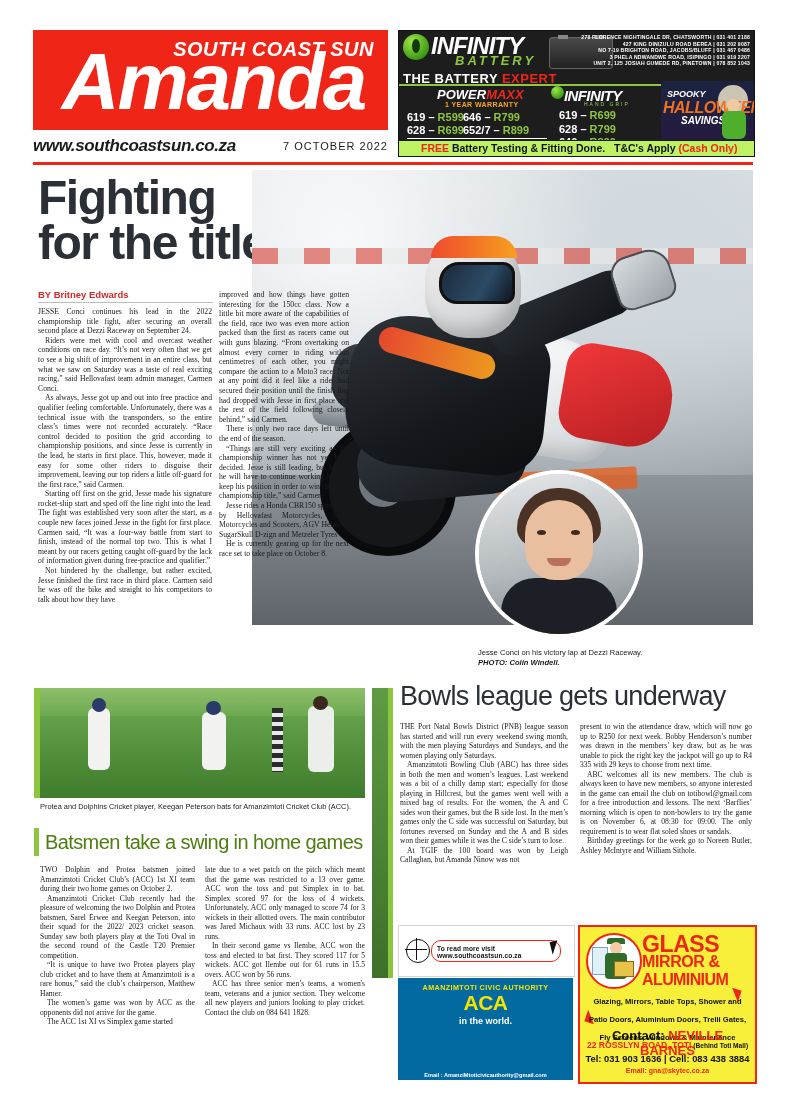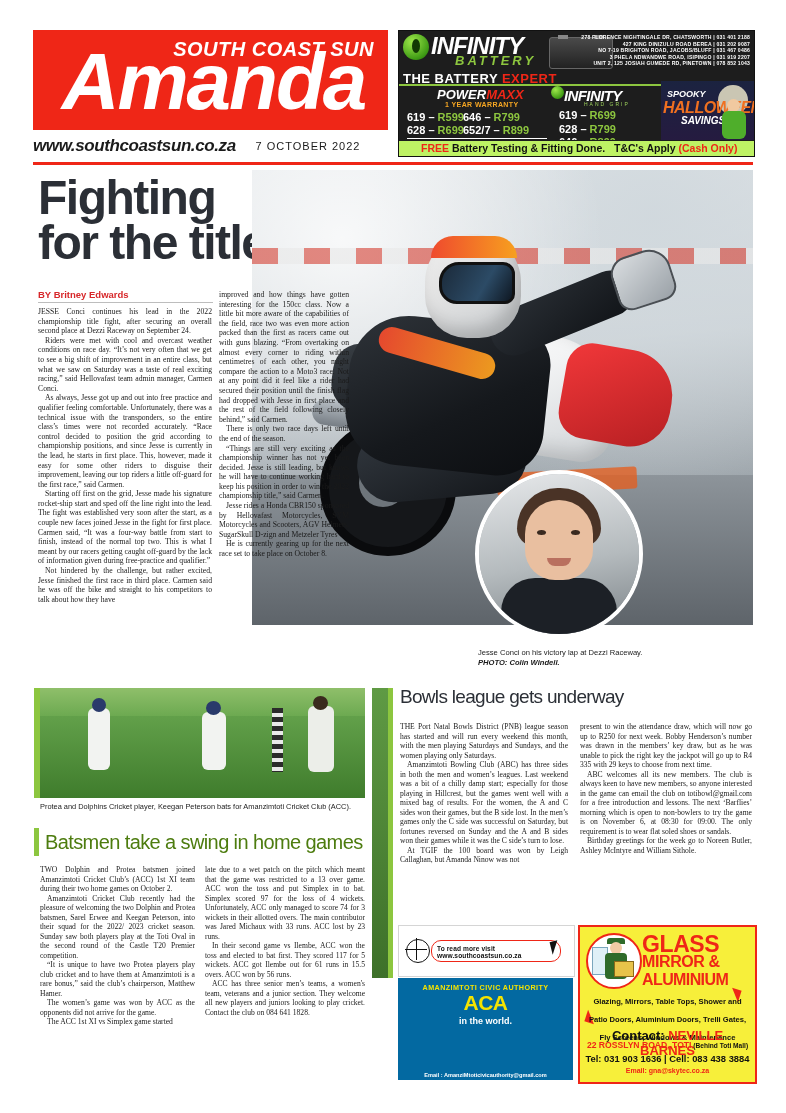--- a/index.html
+++ b/index.html
@@ -20,21 +20,21 @@
     position:absolute;left:6px;top:12px;width:349px;text-align:center;
     font-family:"Liberation Sans",sans-serif;font-weight:bold;font-style:italic;
     font-size:80px;line-height:80px;color:#ffffff;letter-spacing:-2px;
   }
   .mh-url{
     position:absolute;left:33px;top:136px;
     font-family:"Liberation Sans",sans-serif;font-weight:bold;font-style:italic;
     font-size:17px;color:#1b1b1b;letter-spacing:-.4px;
   }
   .mh-date{
-    position:absolute;left:228px;top:140px;width:160px;text-align:center;
+    position:absolute;left:228px;top:140px;width:160px;text-align:right;
     font-family:"Liberation Sans",sans-serif;font-size:11px;color:#1b1b1b;letter-spacing:1px;
   }
   .mh-rule{position:absolute;left:33px;top:162px;width:720px;height:3px;background:#ef2617;}
 
   
   .batad{position:absolute;left:398px;top:30px;width:355px;height:125px;background:#1d1d1d;border:1px solid #111;overflow:hidden;}
   .bat-top{position:absolute;left:0;top:0;width:355px;height:40px;background:#1d1d1d;}
   .bat-logo-circle{
     position:absolute;left:4px;top:3px;width:26px;height:26px;border-radius:50%;
     background:radial-gradient(circle at 35% 30%,#9ee84a,#3f9b15 70%,#1d5c05);
@@ -225,21 +225,21 @@
   #cricket-col-2{left:205px;top:865px;width:160px;}
 
   
   .bowls-photo{
     position:absolute;left:372px;top:688px;width:16px;height:290px;overflow:hidden;
     background:linear-gradient(#5f9a44,#3d7029);
   }
   .green-bar-bowls{position:absolute;left:388px;top:688px;width:5px;height:290px;background:#8cc63f;}
   .bowls-head{
     position:absolute;left:400px;top:682px;width:352px;
-    font-family:"Liberation Sans",sans-serif;font-size:19px;line-height:29px;color:#2b2f36;letter-spacing:-.7px;
+    font-family:"Liberation Sans",sans-serif;font-size:27px;line-height:29px;color:#2b2f36;letter-spacing:-.7px;
   }
   .bowls-col{position:absolute;font-size:7.6px;line-height:9.5px;color:#1a1a1a;text-align:justify;}
   .bowls-col p{margin:0;text-indent:7px;}
   .bowls-col p.first{text-indent:0;}
   #bowls-col-1{left:400px;top:722px;width:168px;}
   #bowls-col-2{left:580px;top:722px;width:172px;}
 
   
   .visitbox{position:absolute;left:398px;top:925px;width:175px;height:50px;background:#ffffff;border:1px solid #d5d5d5;}
   .vb-globe{position:absolute;left:7px;top:13px;width:22px;height:22px;border-radius:50%;border:1.6px solid #111;}
@@ -441,21 +441,21 @@
   <div class="cricket-col" id="cricket-col-2">
     <p class="first">late due to a wet patch on the pitch which meant that the game was restricted to a 13 over game. ACC won the toss and put Simplex in to bat. Simplex scored 97 for the loss of 4 wickets. Unfortunately, ACC only managed to score 74 for 3 wickets in their allotted overs. The main contributor was Jared Michaux with 33 runs. ACC lost by 23 runs.</p>
     <p>In their second game vs Ilembe, ACC won the toss and elected to bat first. They scored 117 for 5 wickets. ACC got Ilembe out for 61 runs in 15.5 overs. ACC won by 56 runs.</p>
     <p>ACC has three senior men’s teams, a women's team, veterans and a junior section. They welcome all new players and juniors looking to play cricket. Contact the club on 084 641 1828.</p>
   </div>
 
   <div class="bowls-photo"></div>
   <div class="green-bar-bowls"></div>
   <div class="bowls-head">Bowls league gets underway</div>
   <div class="bowls-col" id="bowls-col-1">
-    <p class="first">THE Port Natal Bowls District (PNB) league season has started and will run every weekend this month, with the men playing Saturdays and Sundays, and the women playing only Saturdays.</p>
+    <p class="first">THE Port Natal Bowls District (PNB) league season has started and will run every weekend swing month, with the men playing Saturdays and Sundays, and the women playing only Saturdays.</p>
     <p>Amanzimtoti Bowling Club (ABC) has three sides in both the men and women’s leagues. Last weekend was a bit of a chilly damp start; especially for those playing in Hillcrest, but the games went well with a mixed bag of results. For the women, the A and C sides won their games, but the B side lost. In the men’s games only the C side was successful on Saturday, but fortunes reversed on Sunday and the A and B sides won their games while it was the C side’s turn to lose.</p>
     <p>At TGIF the 100 board was won by Leigh Callaghan, but Amanda Ninow was not</p>
   </div>
   <div class="bowls-col" id="bowls-col-2">
     <p class="first">present to win the attendance draw, which will now go up to R250 for next week. Bobby Henderson’s number was drawn in the members’ key draw, but as he was unable to pick the right key the jackpot will go up to R4 335 with 29 keys to choose from next time.</p>
     <p>ABC welcomes all its new members. The club is always keen to have new members, so anyone interested in the game can email the club on totibowl@gmail.com for a free introduction and lessons. The next ‘Barflies’ morning which is open to non-bowlers to try the game is on November 6, at 08:30 for 09:00. The only requirement is to wear flat soled shoes or sandals.</p>
     <p>Birthday greetings for the week go to Noreen Butler, Ashley McIntyre and William Sithole.</p>
   </div>
 
   <div class="visitbox">

